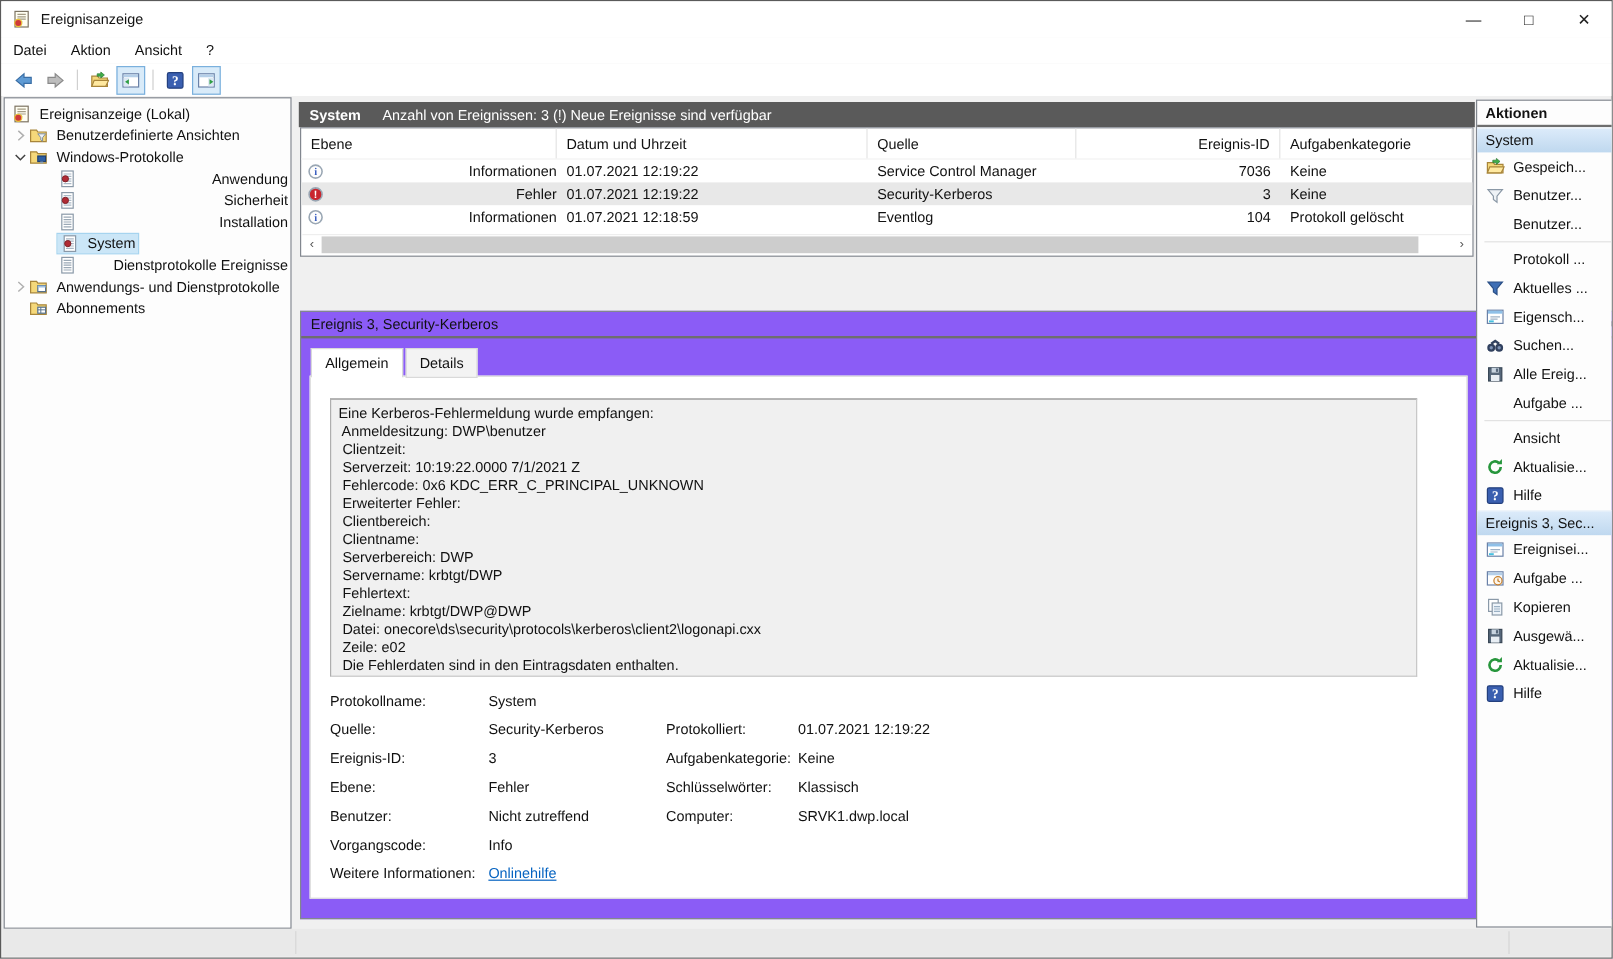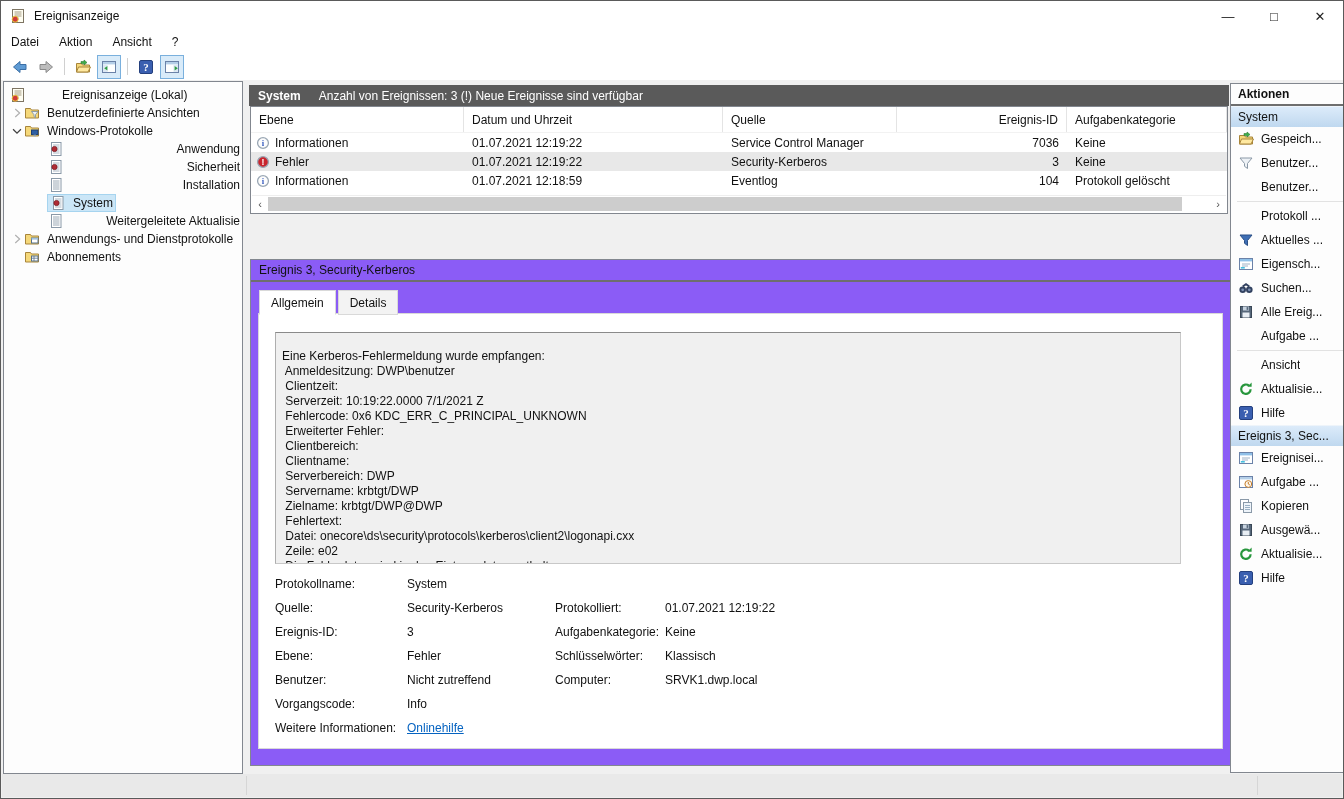--- a/index.html
+++ b/index.html
@@ -23,53 +23,53 @@
   .toolbar{position:absolute;top:52px;left:0;right:0;height:27px;background:#fff;display:flex;align-items:center;padding-left:6px;}
   .tbtn{width:24px;height:24px;display:flex;align-items:center;justify-content:center;margin:0 1px;border:1px solid transparent;}
   .tbtn.toggled{background:#d9ebf9;border-color:#7ab0dd;}
   .tsep{width:1px;height:17px;background:#d0d0d0;margin:0 5px;}
   
   .tree-pane{position:absolute;left:2px;top:80px;width:240px;height:693px;background:#fdfdfd;border:1px solid #82878f;overflow:hidden;padding-top:4px;}
   .trow{height:18px;display:flex;align-items:center;white-space:nowrap;}
   .trow .exp{width:14px;display:flex;justify-content:center;flex:none;}
   .trow .ticn{margin-right:5px;flex:none;}
   .tlabel{padding:0 2px;}
-  .d0{padding-left:6px;gap:29px;}
+  .d0{padding-left:6px;}
   .d1{padding-left:6px;}
   .d1n{padding-left:20px;}
   .d2{padding-left:44px;justify-content:space-between;}
   .hl{display:flex;align-items:center;background:#cbe6f7;outline:1px solid #a6d4ef;}
   .hl .ticn{margin:0 5px 0 2px;}
   
   .list-header{position:absolute;left:248px;top:84px;width:980px;height:21px;background:#5a5a5a;color:#fff;display:flex;align-items:center;padding-left:9px;}
   .list-header b{margin-right:18px;font-weight:bold;}
   
   .list-box{position:absolute;left:249px;top:105px;width:978px;height:108px;background:#fff;border:1px solid #82878f;}
   .lgrid{display:grid;grid-template-columns:213px 259px 174px 170px 1fr;align-items:center;}
   .lhead{height:26px;border-bottom:1px solid #f2f2f2;}
   .lhead .hc{height:100%;display:flex;align-items:center;padding-left:8px;border-right:1px solid #e4e4e4;}
   .lhead .hc.eidh{justify-content:flex-end;padding-right:8px;}
   .lrow{height:19px;}
-  .lrow .c{padding-left:8px;overflow:hidden;white-space:nowrap;}
+  .lrow .c{padding-left:8px;overflow:hidden;white-space:nowrap;justify-content:space-between;}
   .lrow .lvl{display:flex;align-items:center;gap:5px;padding-left:5px;}
   .lrow .eid{text-align:right;padding-right:8px;}
   .lrow.sel{background:#e8e8e8;}
   .hscroll{position:absolute;left:1px;right:1px;bottom:1px;height:17px;background:#fff;display:flex;align-items:center;border-top:1px solid #eee;}
   .sarrow{width:16px;text-align:center;font-size:11px;color:#555;flex:none;}
   .sthumb{height:14px;background:#cdcdcd;flex:1;margin-right:28px;}
   
   .detail-pane{position:absolute;left:249px;top:258px;width:1108px;height:507px;background:#8b5cf6;border:1px solid #82878f;}
   .detail-header{height:22px;display:flex;align-items:center;padding:0 10px 0 8px;border-bottom:2px solid #6e6e6e;}
   .dclose{margin-left:auto;font-weight:bold;font-size:12px;}
   .tabs{position:absolute;left:8px;top:30px;display:flex;z-index:2;}
   .tab{padding:5px 11px 4px;border:1px solid #d9d9d9;background:#f3f3f3;margin-right:2px;position:relative;}
   .tab.active{background:#fff;border-bottom:1px solid #fff;top:0px;z-index:3;}
   .tab-content{position:absolute;left:7px;top:53px;width:965px;height:436px;border:1px solid #d9d9d9;background:#fff;}
   .msg-box{position:absolute;left:16px;top:18px;width:906px;height:232px;background:#f0f0f0;
-     border:1px solid #c8c8c8;border-top-color:#8a8a8a;border-left-color:#aeaeae;padding:16px 6px;overflow:hidden;}
+     border:1px solid #c8c8c8;border-top-color:#8a8a8a;border-left-color:#aeaeae;padding:4px 6px;overflow:hidden;}
   .mline{height:15px;line-height:15px;white-space:pre;}
   .fields{position:absolute;left:0;top:258px;right:0;}
   .frow{height:24px;display:flex;align-items:center;}
   .fl{width:132px;margin-left:16px;flex:none;}
   .fv{width:148px;flex:none;}
   .frl{width:110px;flex:none;}
   .frv{flex:1;}
   .link{color:#0563c1;text-decoration:underline;width:auto;text-align:right;}
   .vthumb{position:absolute;right:2px;top:170px;width:4px;height:28px;background:#8fb0d4;}
   
@@ -316,21 +316,21 @@
         <svg class="ic16 ticn">
             <use href="#sy-logr"></use>
           </svg>
         <span class="tlabel">System</span>
       </span>
     </div>
     <div class="trow d2">
       <svg class="ic16 ticn">
           <use href="#sy-logp"></use>
         </svg>
-      <span class="tlabel">Weitergeleitete Aktualisie</span>
+      <span class="tlabel">Dienstprotokolle Ereignisse</span>
     </div>
     <div class="trow d1">
       <span class="exp">
           <svg class="ic14">
             <use href="#sy-chevr"></use>
           </svg>
         </span>
       <svg class="ic16 ticn">
           <use href="#sy-fapp"></use>
         </svg>
@@ -414,22 +414,22 @@
         <div class="mline">Eine Kerberos-Fehlermeldung wurde empfangen:</div>
         <div class="mline"> Anmeldesitzung: DWP\benutzer</div>
         <div class="mline"> Clientzeit:</div>
         <div class="mline"> Serverzeit: 10:19:22.0000 7/1/2021 Z</div>
         <div class="mline"> Fehlercode: 0x6 KDC_ERR_C_PRINCIPAL_UNKNOWN</div>
         <div class="mline"> Erweiterter Fehler:</div>
         <div class="mline"> Clientbereich:</div>
         <div class="mline"> Clientname:</div>
         <div class="mline"> Serverbereich: DWP</div>
         <div class="mline"> Servername: krbtgt/DWP</div>
+        <div class="mline"> Fehlertext:</div>
         <div class="mline"> Zielname: krbtgt/DWP@DWP</div>
-        <div class="mline"> Fehlertext:</div>
         <div class="mline"> Datei: onecore\ds\security\protocols\kerberos\client2\logonapi.cxx</div>
         <div class="mline"> Zeile: e02</div>
         <div class="mline"> Die Fehlerdaten sind in den Eintragsdaten enthalten.</div>
       </div>
       <div class="fields">
         <div class="frow">
           <span class="fl">Protokollname:</span>
           <span class="fv">System</span>
           <span class="frl"></span>
           <span class="frv"></span>

